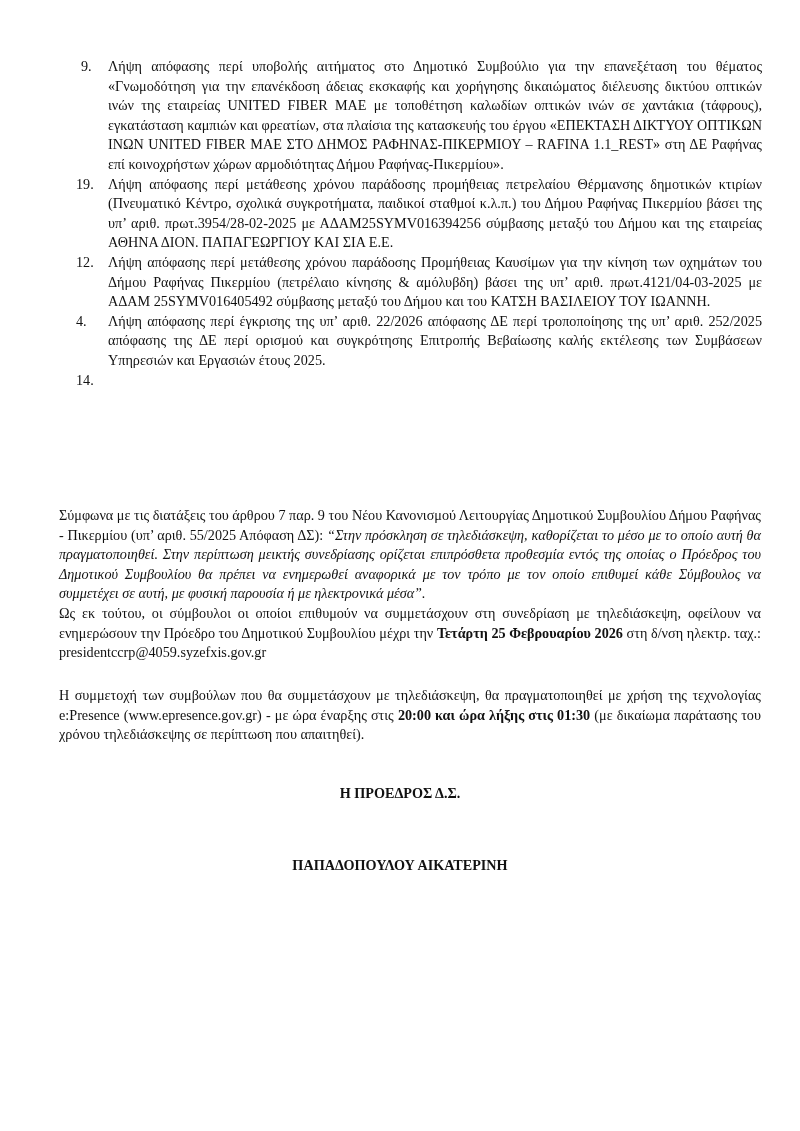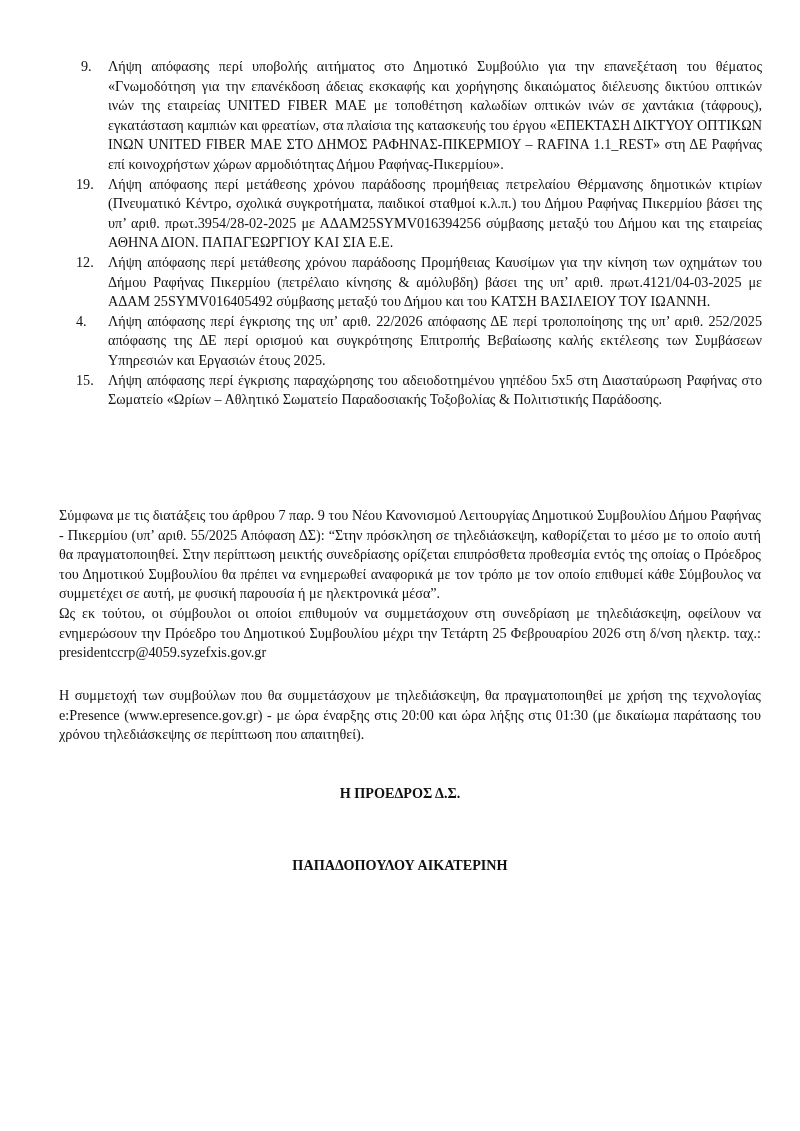--- a/index.html
+++ b/index.html
@@ -8,22 +8,22 @@
     font-family: "Liberation Serif", serif; color: #111; font-size: 14.2px;
   }
   .page { position: absolute; left: 0; top: 0; width: 800px; height: 1131px; }
   .list { position: absolute; left: 76px; top: 57px; width: 686px; margin: 0; padding: 0; list-style: none; }
   .item { position: relative; padding-left: 32px; line-height: 19.6px; text-align: justify; margin: 0; }
   .num { position: absolute; left: 5px; top: 0; width: 24px; }
   .num.two { left: 0; }
   .para { position: absolute; left: 59px; width: 702px; line-height: 19.6px; text-align: justify; margin: 0; }
   .p1 { top: 506px; }
   .p2 { top: 686px; }
-  .it { }
-  .b { font-weight: normal; }
+  .it { font-style: italic; }
+  .b { font-weight: bold; }
   .sig { position: absolute; left: 0; width: 800px; text-align: center; font-weight: bold; font-size: 14.2px; }
   .sig1 { top: 785px; }
   .sig2 { top: 857px; }
 </style>
 </head>
 <body>
 
 <div class="page">
 
   <ol class="list">
@@ -37,22 +37,21 @@
     </li>
     <li class="item">
       <span class="num two">12.</span>
       <span>Λήψη απόφασης περί μετάθεσης χρόνου παράδοσης Προμήθειας Καυσίμων για την κίνηση των οχημάτων του Δήμου Ραφήνας Πικερμίου (πετρέλαιο κίνησης &amp; αμόλυβδη) βάσει της υπ’ αριθ. πρωτ.4121/04-03-2025 με ΑΔΑΜ 25SYMV016405492 σύμβασης μεταξύ του Δήμου και του ΚΑΤΣΗ ΒΑΣΙΛΕΙΟΥ ΤΟΥ ΙΩΑΝΝΗ.</span>
     </li>
     <li class="item">
       <span class="num two">4.</span>
       <span>Λήψη απόφασης περί έγκρισης της υπ’ αριθ. 22/2026 απόφασης ΔΕ περί τροποποίησης της υπ’ αριθ. 252/2025 απόφασης της ΔΕ περί ορισμού και συγκρότησης Επιτροπής Βεβαίωσης καλής εκτέλεσης των Συμβάσεων Υπηρεσιών και Εργασιών έτους 2025.</span>
     </li>
     <li class="item">
-      <span class="num two">15.</span>
-      <span>Λήψη απόφασης περί έγκρισης παραχώρησης του αδειοδοτημένου γηπέδου 5x5 στη Διασταύρωση Ραφήνας στο Σωματείο «Ωρίων – Αθλητικό Σωματείο Παραδοσιακής Τοξοβολίας &amp; Πολιτιστικής Παράδοσης.</span>
+      <span class="num two">14.</span>
     </li>
   </ol>
 
   <p class="para p1"><span>Σύμφωνα με τις διατάξεις του άρθρου 7 παρ. 9 του Νέου Κανονισμού Λειτουργίας Δημοτικού Συμβουλίου Δήμου Ραφήνας - Πικερμίου (υπ’ αριθ. 55/2025 Απόφαση ΔΣ): </span><span class="it">“Στην πρόσκληση σε τηλεδιάσκεψη, καθορίζεται το μέσο με το οποίο αυτή θα πραγματοποιηθεί. Στην περίπτωση μεικτής συνεδρίασης ορίζεται επιπρόσθετα προθεσμία εντός της οποίας ο Πρόεδρος του Δημοτικού Συμβουλίου θα πρέπει να ενημερωθεί αναφορικά με τον τρόπο με τον οποίο επιθυμεί κάθε Σύμβουλος να συμμετέχει σε αυτή, με φυσική παρουσία ή με ηλεκτρονικά μέσα”.</span><br><span>Ως εκ τούτου, οι σύμβουλοι οι οποίοι επιθυμούν να συμμετάσχουν στη συνεδρίαση με τηλεδιάσκεψη, οφείλουν να ενημερώσουν την Πρόεδρο του Δημοτικού Συμβουλίου μέχρι την </span><span class="b">Τετάρτη 25 Φεβρουαρίου 2026</span><span> στη δ/νση ηλεκτρ. ταχ.: </span><span>presidentccrp@4059.syzefxis.gov.gr</span></p>
 
   <p class="para p2"><span>Η συμμετοχή των συμβούλων που θα συμμετάσχουν με τηλεδιάσκεψη, θα πραγματοποιηθεί με χρήση της τεχνολογίας e:Presence (</span><span>www.epresence.gov.gr</span><span>) - με ώρα έναρξης στις </span><span class="b">20:00 και ώρα λήξης στις 01:30</span><span> (με δικαίωμα παράτασης του χρόνου τηλεδιάσκεψης σε περίπτωση που απαιτηθεί).</span></p>
 
   <div class="sig sig2">ΠΑΠΑΔΟΠΟΥΛΟΥ ΑΙΚΑΤΕΡΙΝΗ</div>
   <div class="sig sig1">Η ΠΡΟΕΔΡΟΣ Δ.Σ.</div>
 

